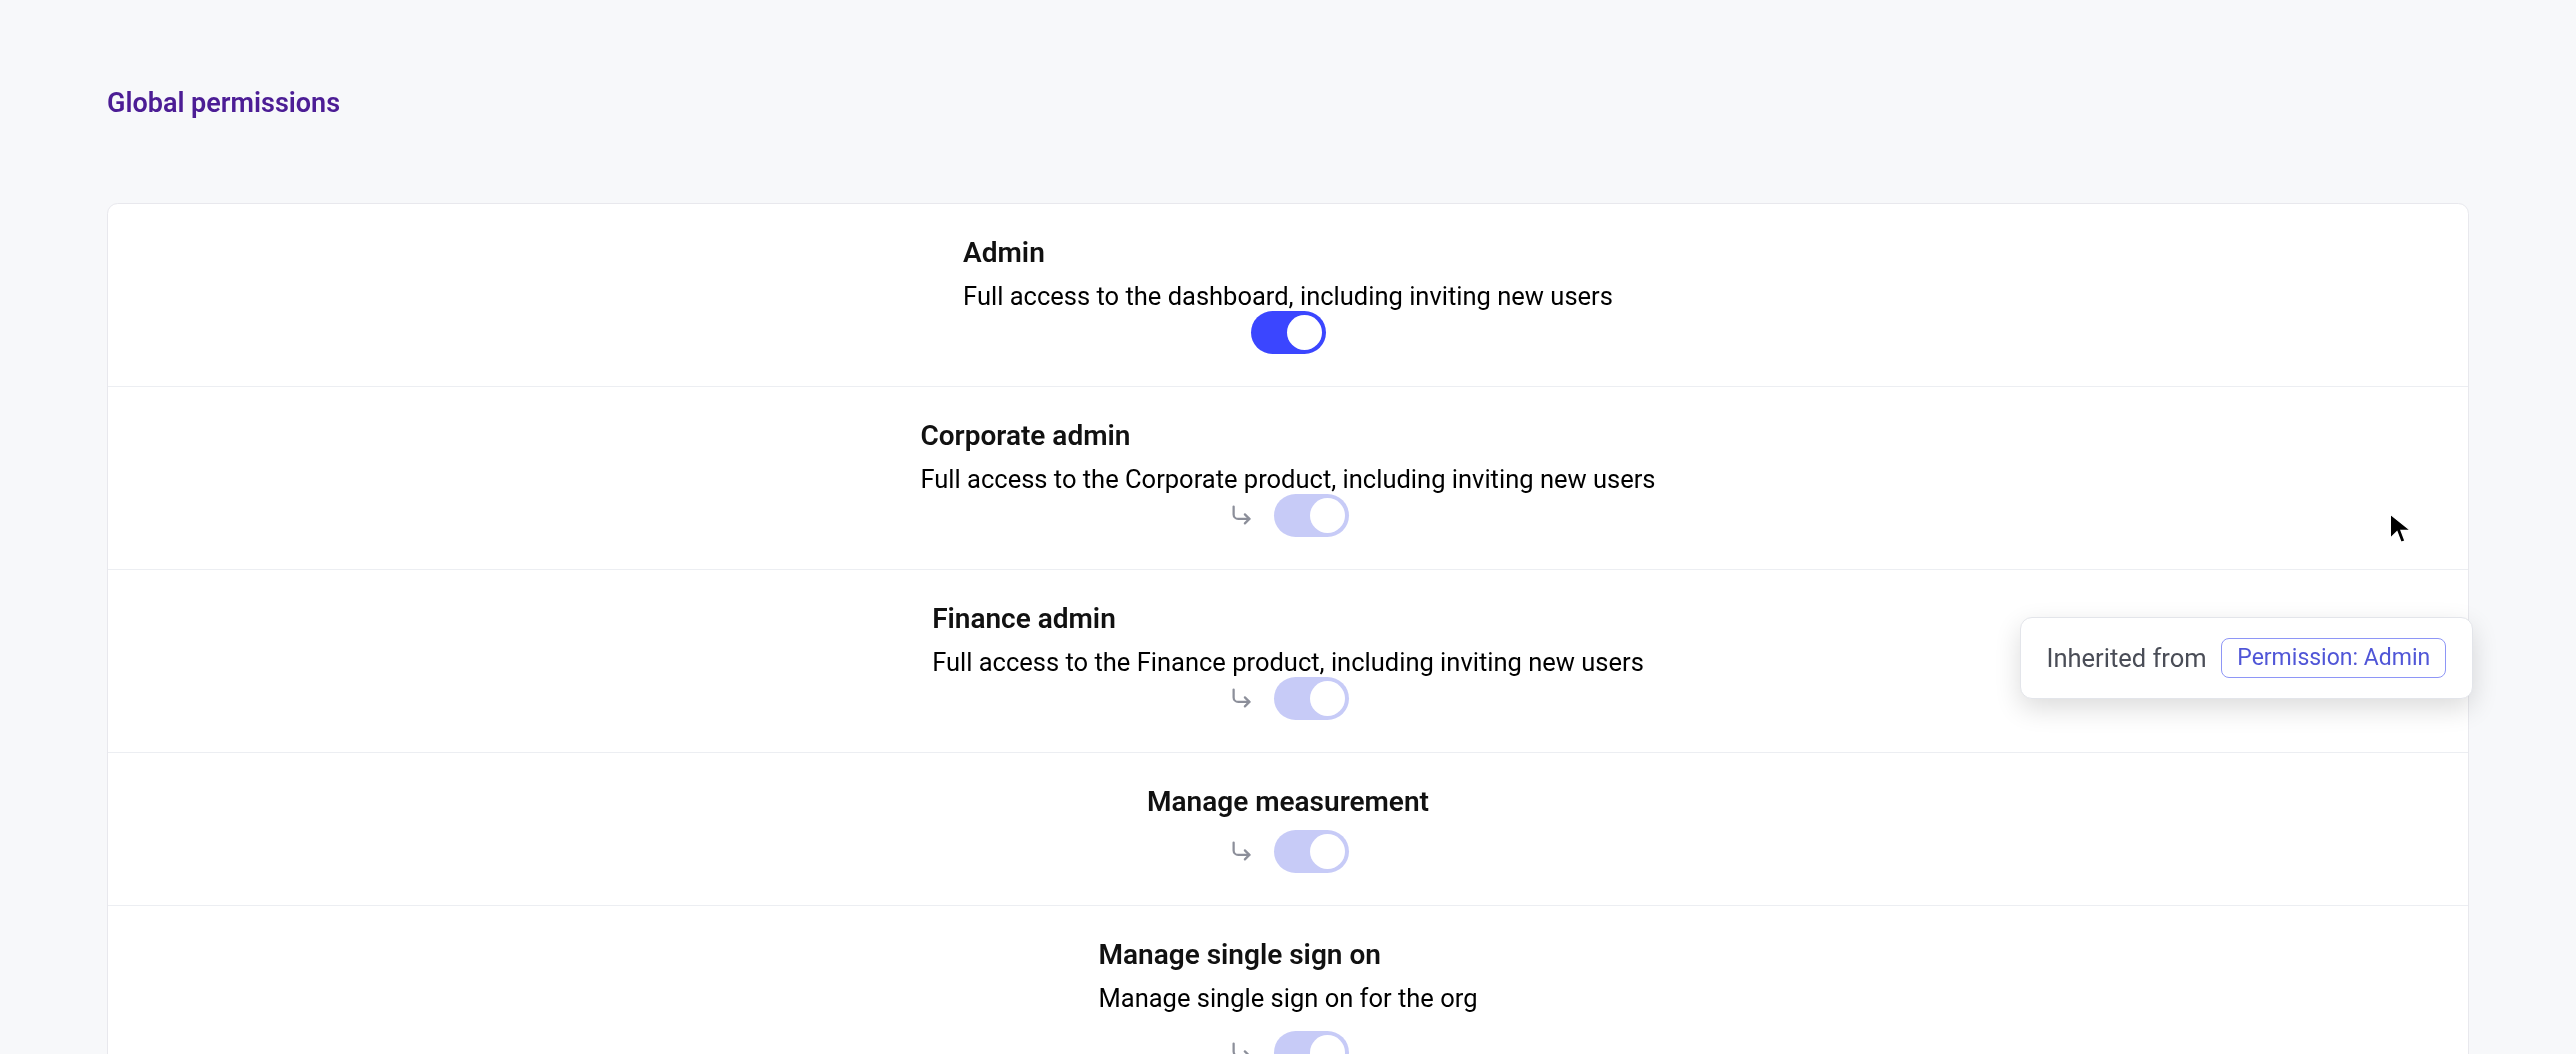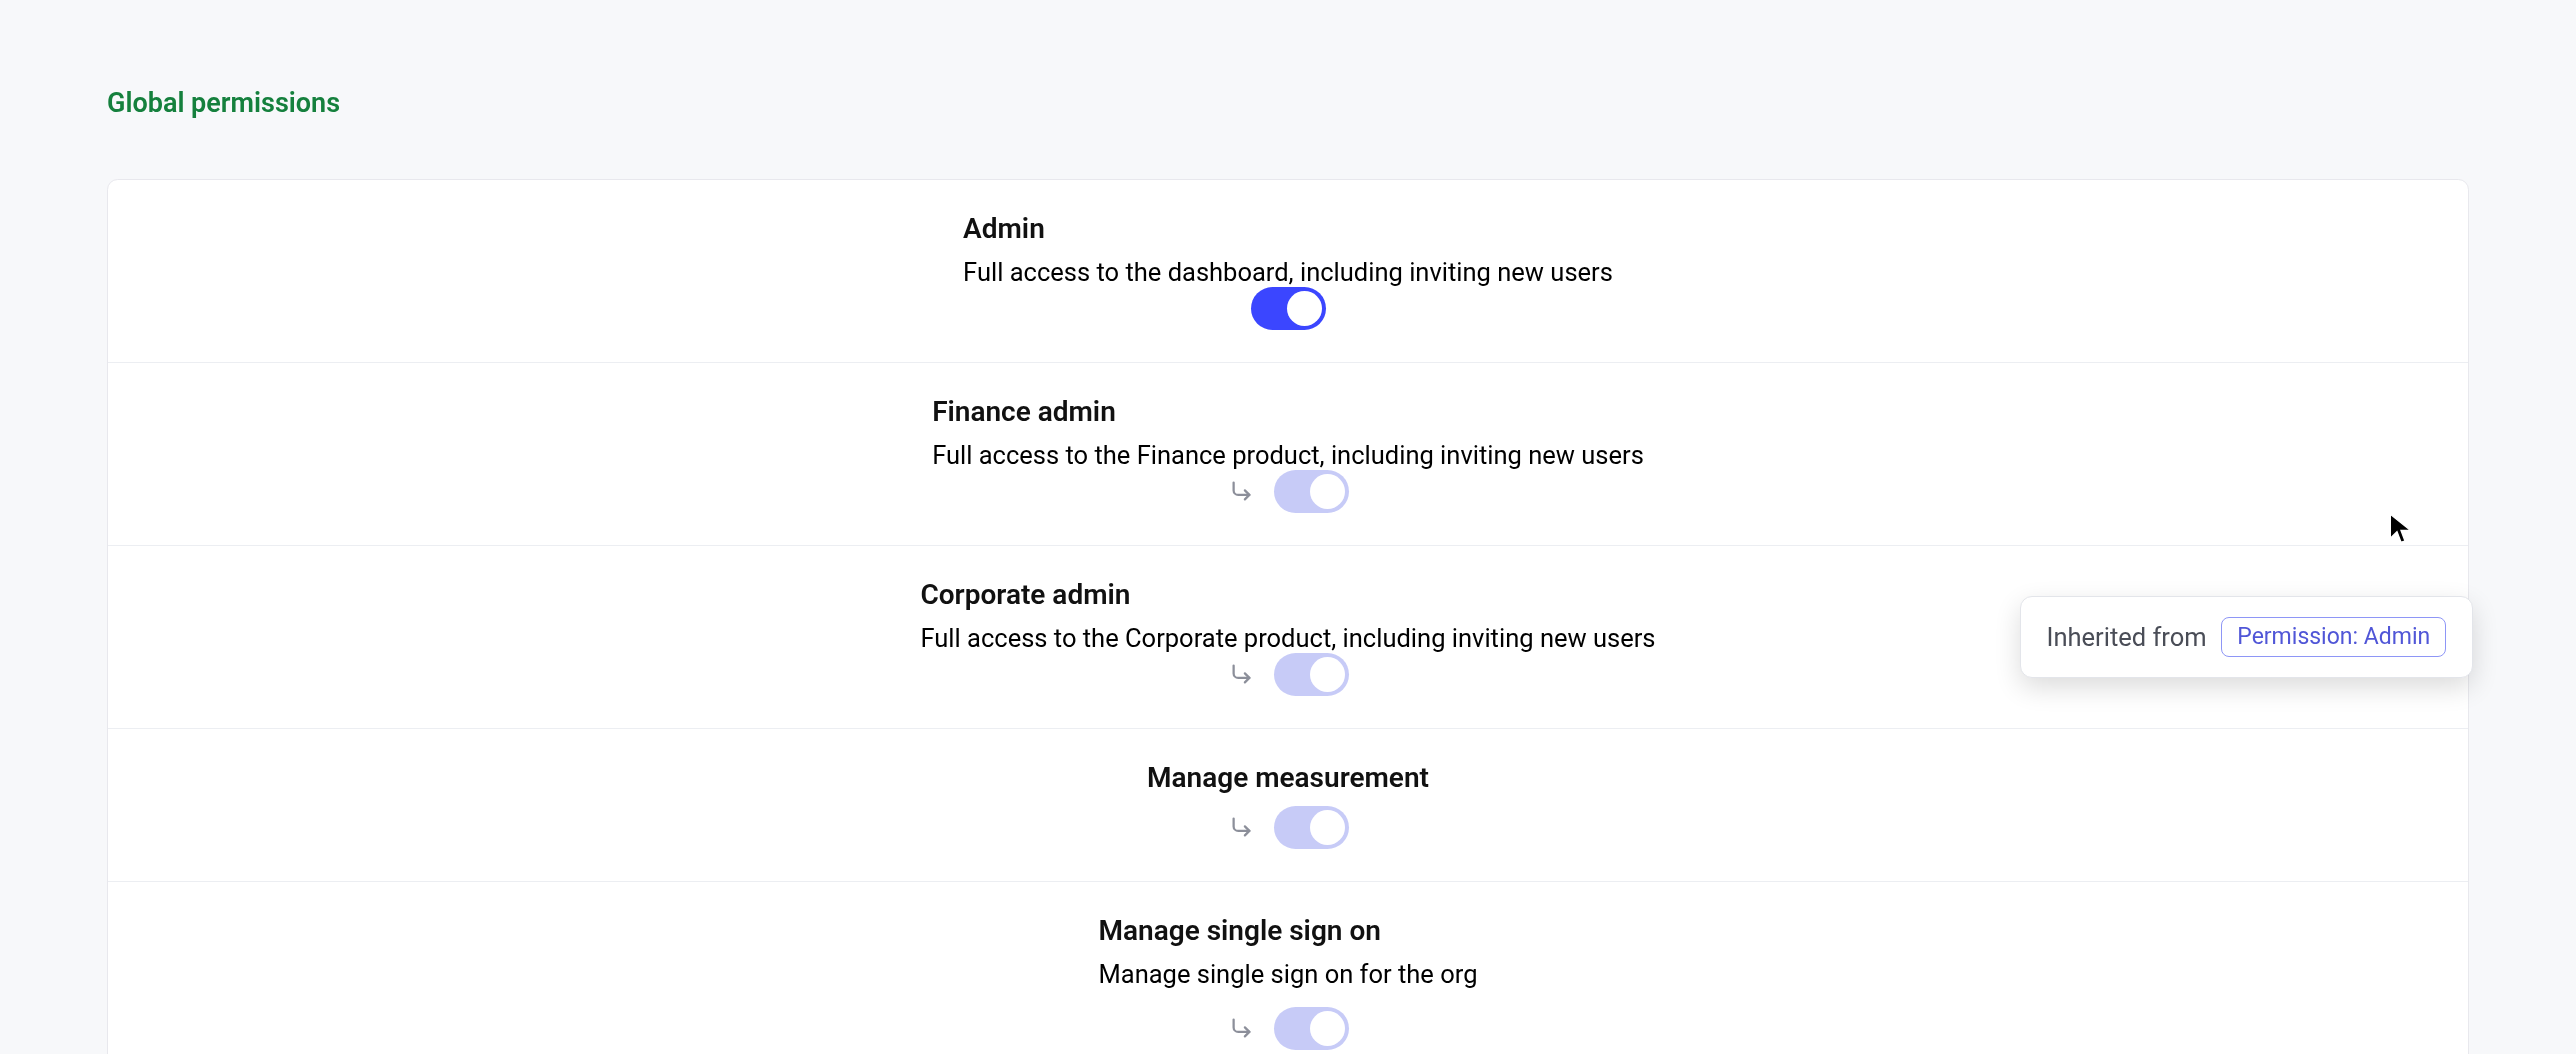--- a/index.html
+++ b/index.html
@@ -13,22 +13,22 @@
       width: 2576px;
       height: 1055px;
       padding: 87px 107px;
       font-size: 24px;
       color: #111;
       position: relative;
     }
     .section-title {
       font-size: 27px;
       font-weight: 600;
-      color: #15803d;
-      margin-bottom: 60px;
+      color: #4c1d95;
+      margin-bottom: 84px;
     }
     .card {
       background: #fff;
       border: 0.7px solid #e8e8ed;
       border-radius: 10.7px;
       overflow: hidden;
     }
     .row {
       display: flex;
       align-items: center;
@@ -146,56 +146,56 @@
     </div>
     <div class="row-controls">
       <div class="toggle on">
           <div class="knob"></div>
         </div>
     </div>
   </div>
 
   <div class="row">
     <div class="row-text">
+      <div class="row-title">Corporate admin</div>
+      <div class="row-desc">Full access to the Corporate product, including inviting new users</div>
+    </div>
+    <div class="row-controls">
+      <span class="inherit-icon">
+        <svg viewBox="0 0 24 24" fill="none" stroke="currentColor" stroke-width="2" stroke-linecap="round" stroke-linejoin="round">
+            <path d="M5 4v7a4 4 0 0 0 4 4h10"></path>
+            <path d="M15 11l4 4-4 4"></path>
+          </svg>
+      </span>
+      <div class="toggle inherited">
+          <div class="knob"></div>
+        </div>
+    </div>
+  </div>
+
+  <div class="row">
+    <div class="row-text">
       <div class="row-title">Finance admin</div>
       <div class="row-desc">Full access to the Finance product, including inviting new users</div>
     </div>
     <div class="row-controls">
       <span class="inherit-icon">
         <svg viewBox="0 0 24 24" fill="none" stroke="currentColor" stroke-width="2" stroke-linecap="round" stroke-linejoin="round">
             <path d="M5 4v7a4 4 0 0 0 4 4h10"></path>
             <path d="M15 11l4 4-4 4"></path>
           </svg>
       </span>
       <div class="toggle inherited" id="toggle-finance">
           <div class="knob"></div>
         </div>
     </div>
   </div>
 
   <div class="row">
     <div class="row-text">
-      <div class="row-title">Corporate admin</div>
-      <div class="row-desc">Full access to the Corporate product, including inviting new users</div>
-    </div>
-    <div class="row-controls">
-      <span class="inherit-icon">
-        <svg viewBox="0 0 24 24" fill="none" stroke="currentColor" stroke-width="2" stroke-linecap="round" stroke-linejoin="round">
-            <path d="M5 4v7a4 4 0 0 0 4 4h10"></path>
-            <path d="M15 11l4 4-4 4"></path>
-          </svg>
-      </span>
-      <div class="toggle inherited">
-          <div class="knob"></div>
-        </div>
-    </div>
-  </div>
-
-  <div class="row">
-    <div class="row-text">
       <div class="row-title">Manage measurement</div>
     </div>
     <div class="row-controls">
       <span class="inherit-icon">
         <svg viewBox="0 0 24 24" fill="none" stroke="currentColor" stroke-width="2" stroke-linecap="round" stroke-linejoin="round">
             <path d="M5 4v7a4 4 0 0 0 4 4h10"></path>
             <path d="M15 11l4 4-4 4"></path>
           </svg>
       </span>
       <div class="toggle inherited">
@@ -217,21 +217,21 @@
           </svg>
       </span>
       <div class="toggle inherited">
           <div class="knob"></div>
         </div>
     </div>
   </div>
 
 </div>
 
-<div class="tooltip" id="tooltip" style="left: 2020px; top: 596px;">
+<div class="tooltip" id="tooltip" style="left: 2020px; top: 617px;">
   <span>Inherited from</span>
   <span class="chip">Permission: Admin</span>
 </div>
 
 <div class="cursor-overlay" id="cursor" style="left: 2389px; top: 513px;">
   <svg viewBox="0 0 18 24">
       <path d="M1 1 L1 19 L6 14 L9 22 L12 21 L9 13 L16 13 Z" fill="#000" stroke="#fff" stroke-width="1"></path>
     </svg>
 </div>
 

